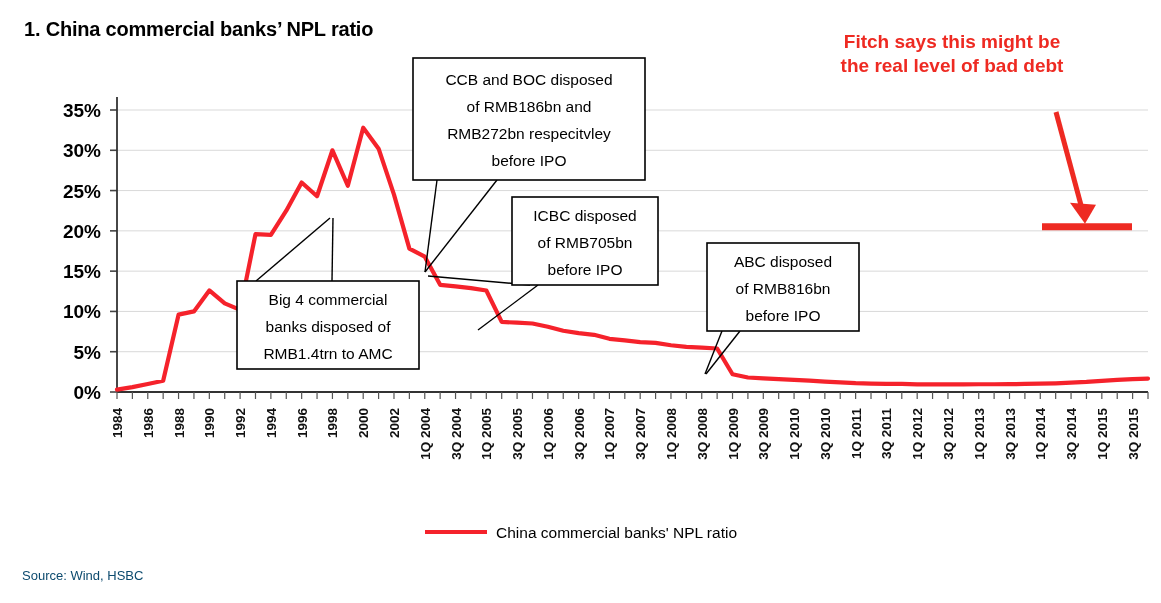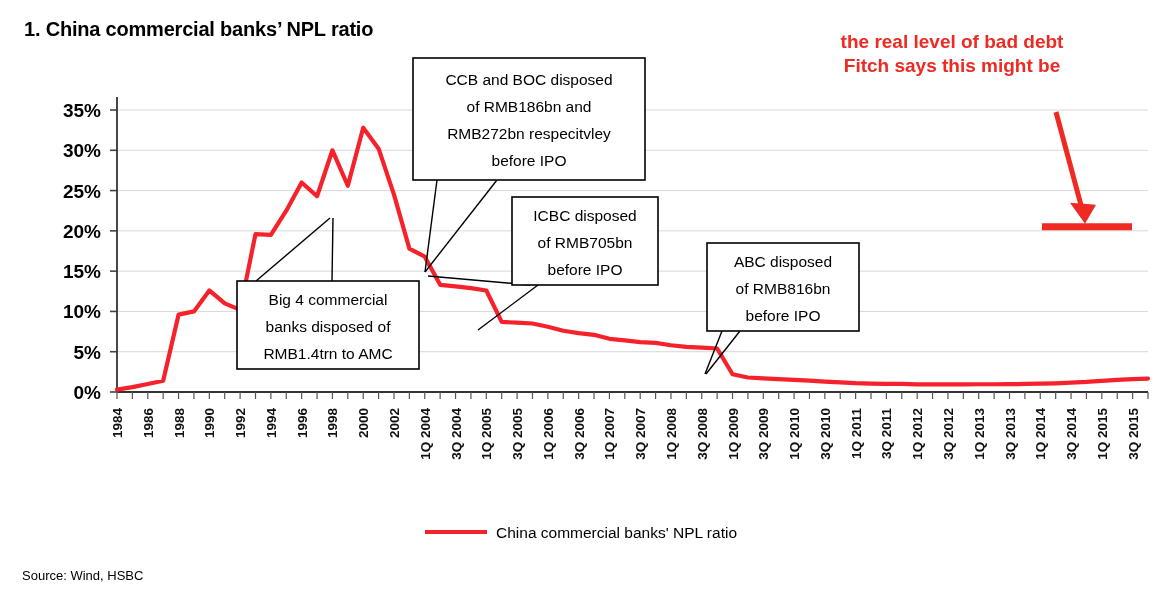--- a/index.html
+++ b/index.html
@@ -17,21 +17,21 @@
   }
 
   .fitch-note{
     position:absolute;left:752px;top:30px;width:400px;
     font-size:19px;font-weight:bold;color:#ee2a22;
     line-height:1.28;text-align:center;
   }
 
   .source{
     position:absolute;left:22px;top:568px;
-    font-size:13px;color:#000000;
+    font-size:13px;color:#0c4a6e;
   }
 
   svg.plot{position:absolute;left:0;top:0;}
 
   .ytick{
     font-size:19px;font-weight:bold;font-family:"Liberation Sans",sans-serif;
     fill:#000;text-anchor:end;
   }
   .xtick{
     font-size:13.5px;font-weight:bold;font-family:"Liberation Sans",sans-serif;
@@ -46,22 +46,22 @@
   }
 </style>
 </head>
 <body>
 
 <div id="chart-figure">
 
   <div class="title">1. China commercial banks’ NPL ratio</div>
 
   <div class="fitch-note">
+    <div>Fitch says this might be</div>
     <div>the real level of bad debt</div>
-    <div>Fitch says this might be</div>
   </div>
 
   <svg class="plot" width="1161" height="603">
     <g id="gridlines">
         <line x1="117" y1="351.7142857142857" x2="1148" y2="351.7142857142857" stroke="#d9d9d9" stroke-width="1"></line>
         <line x1="117" y1="311.42857142857144" x2="1148" y2="311.42857142857144" stroke="#d9d9d9" stroke-width="1"></line>
         <line x1="117" y1="271.14285714285717" x2="1148" y2="271.14285714285717" stroke="#d9d9d9" stroke-width="1"></line>
         <line x1="117" y1="230.85714285714286" x2="1148" y2="230.85714285714286" stroke="#d9d9d9" stroke-width="1"></line>
         <line x1="117" y1="190.57142857142856" x2="1148" y2="190.57142857142856" stroke="#d9d9d9" stroke-width="1"></line>
         <line x1="117" y1="150.2857142857143" x2="1148" y2="150.2857142857143" stroke="#d9d9d9" stroke-width="1"></line>

